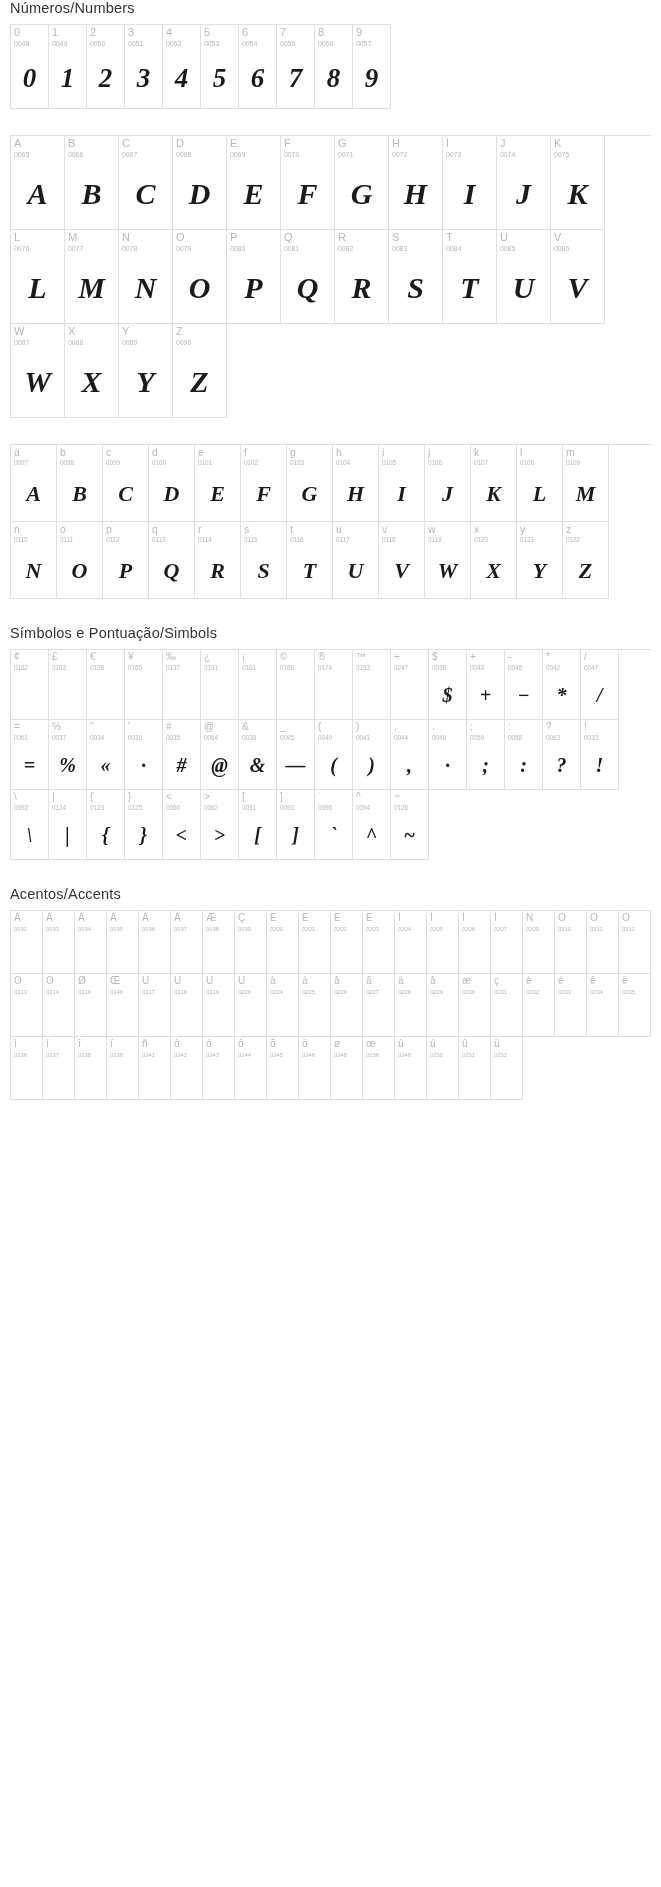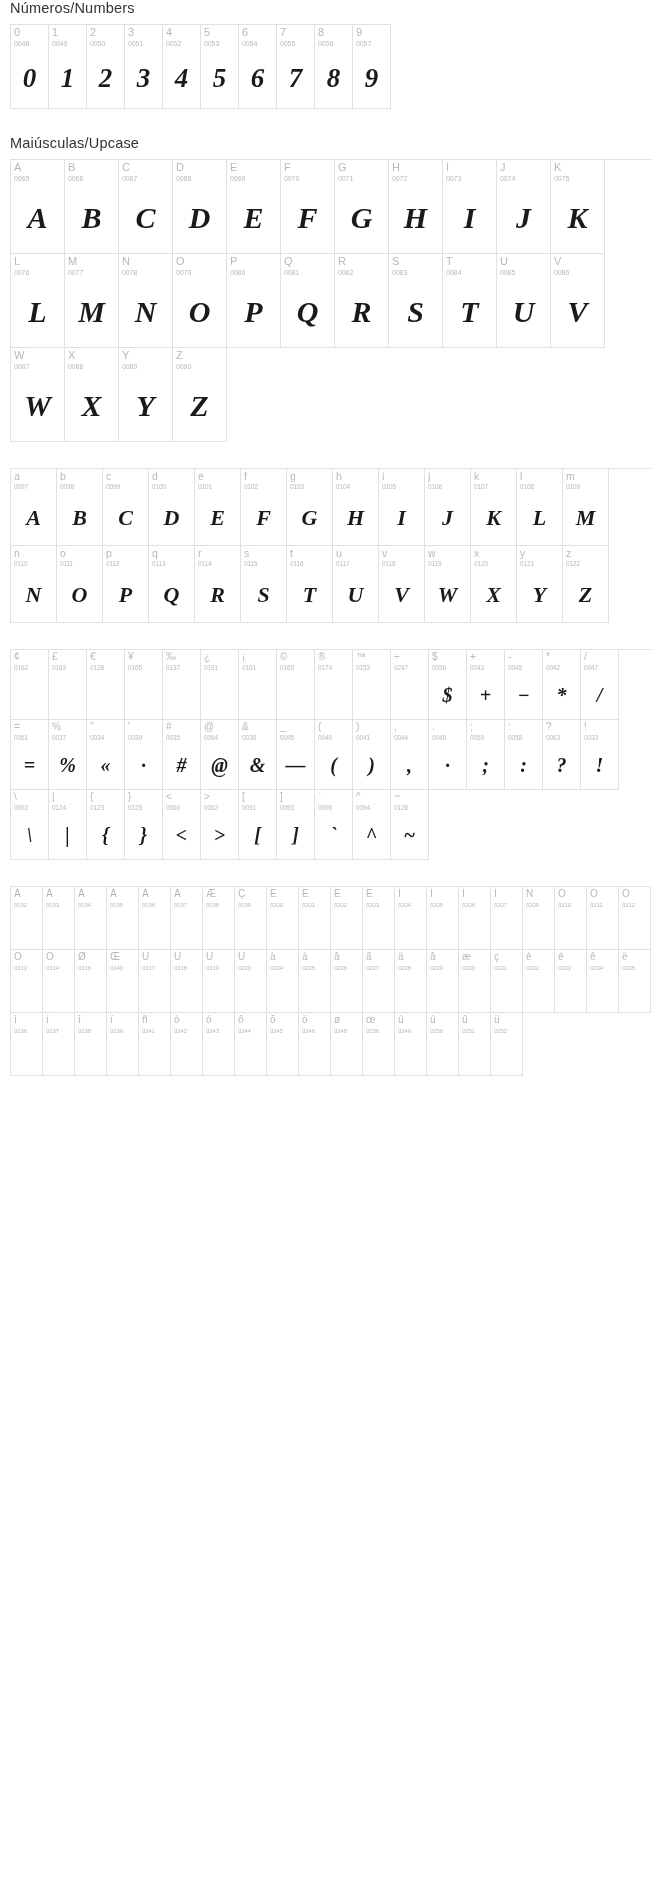--- a/index.html
+++ b/index.html
@@ -169,21 +169,20 @@
           <div class="cell">
             <div class="hdr">
               <span class="ch">9</span>
               <span class="code">0057</span>
             </div>
             <div class="big">9</div>
           </div>
         </div>
       </div>
       <div class="section">
-        <div class="section-title">Maiúsculas/Upcase</div>
         <div class="glyph-grid g-up">
           <div class="cell">
             <div class="hdr">
               <span class="ch">A</span>
               <span class="code">0065</span>
             </div>
             <div class="big">A</div>
           </div>
           <div class="cell">
             <div class="hdr">
@@ -542,20 +541,21 @@
           <div class="cell">
             <div class="hdr">
               <span class="ch">z</span>
               <span class="code">0122</span>
             </div>
             <div class="big">Z</div>
           </div>
         </div>
       </div>
       <div class="section">
+        <div class="section-title">Símbolos e Pontuação/Simbols</div>
         <div class="glyph-grid g-sym">
           <div class="cell">
             <div class="hdr">
               <span class="ch">¢</span>
               <span class="code">0162</span>
             </div>
             <div class="big"></div>
           </div>
           <div class="cell">
             <div class="hdr">
@@ -847,20 +847,21 @@
           <div class="cell">
             <div class="hdr">
               <span class="ch">~</span>
               <span class="code">0126</span>
             </div>
             <div class="big">~</div>
           </div>
         </div>
       </div>
       <div class="section">
+        <div class="section-title">Acentos/Accents</div>
         <div class="glyph-grid g-acc">
           <div class="cell">
             <div class="hdr">
               <span class="ch">À</span>
               <span class="code">0192</span>
             </div>
             <div class="big"></div>
           </div>
           <div class="cell">
             <div class="hdr">

